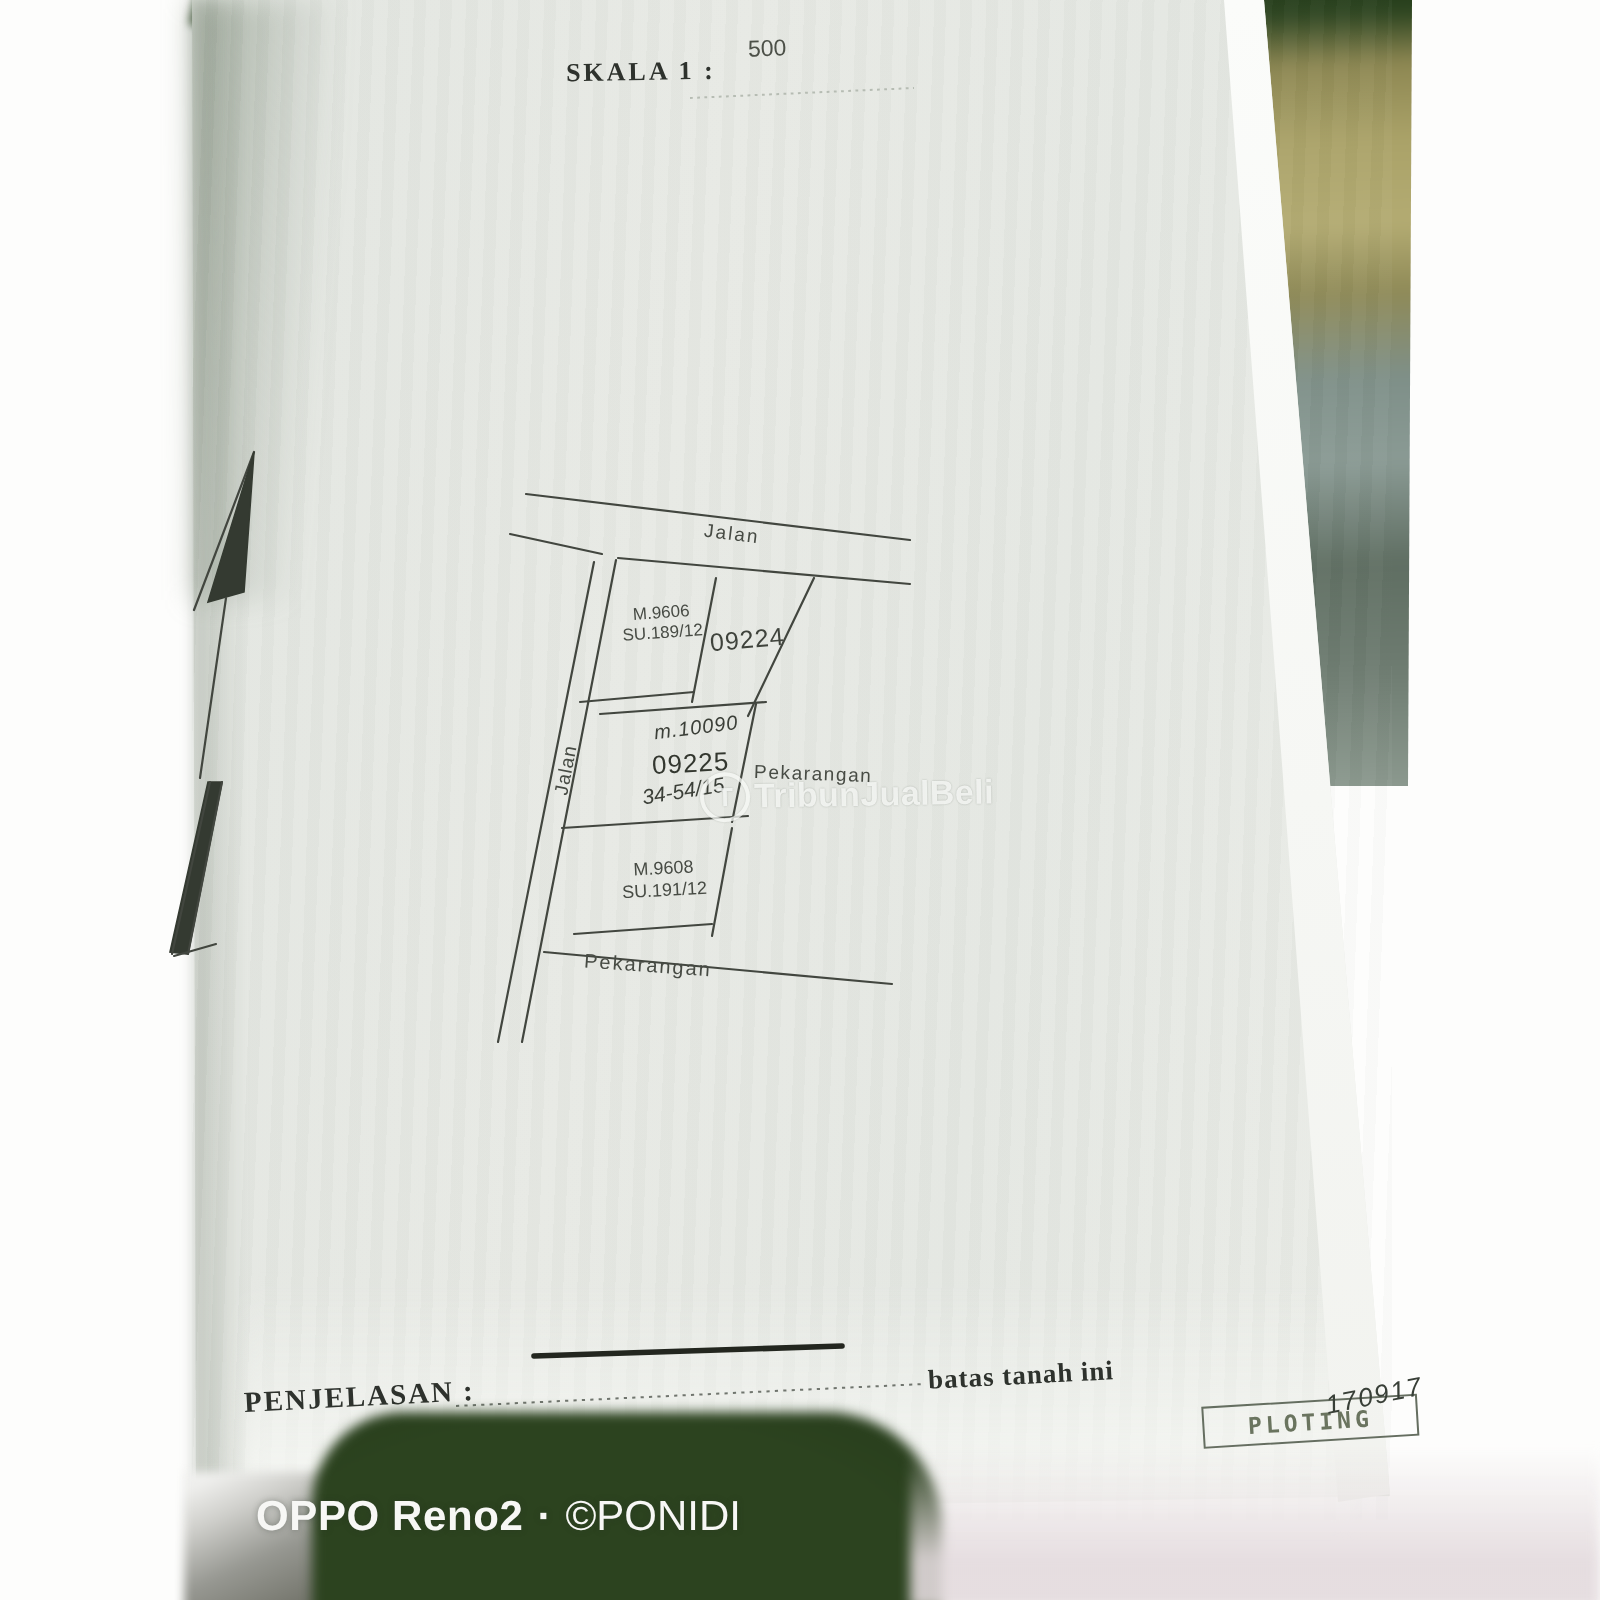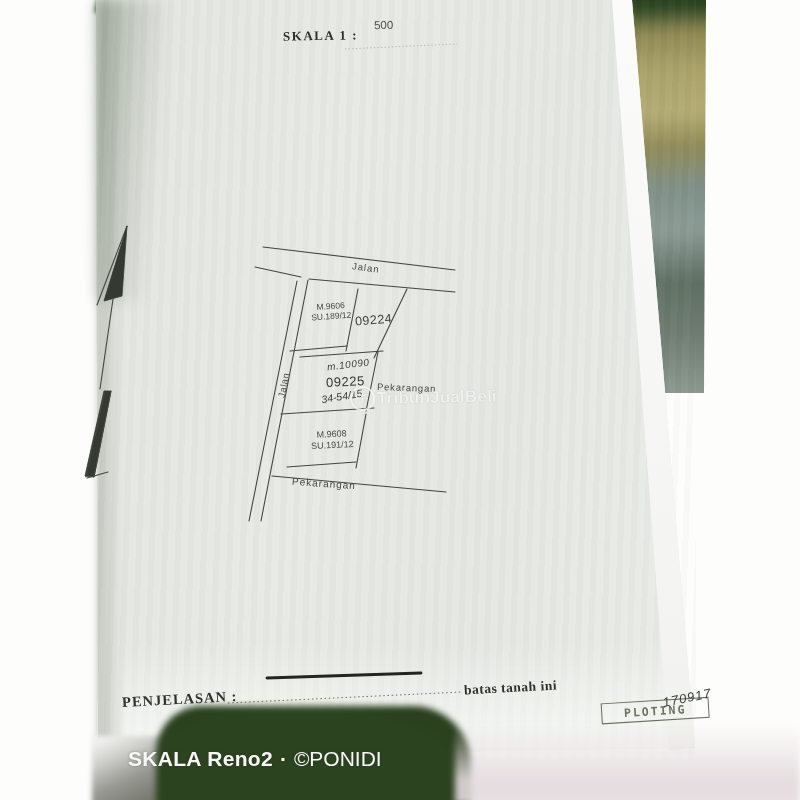--- a/index.html
+++ b/index.html
@@ -189,16 +189,16 @@
     <span class="stamp-label">PLOTING</span>
   </div>
   <div class="stamp-hand">170917</div>
 </div>
 
 <div class="abs fabric-bl"></div>
 <div class="abs blob"></div>
 <div class="abs fabric-br"></div>
 
 <div class="abs camera">
-  <span class="cam-device">SKALA Reno2</span>
+  <span class="cam-device">OPPO Reno2</span>
   <span class="cam-sep">·</span>
   <span class="cam-credit">©PONIDI</span>
 </div>
 
 </body></html>

